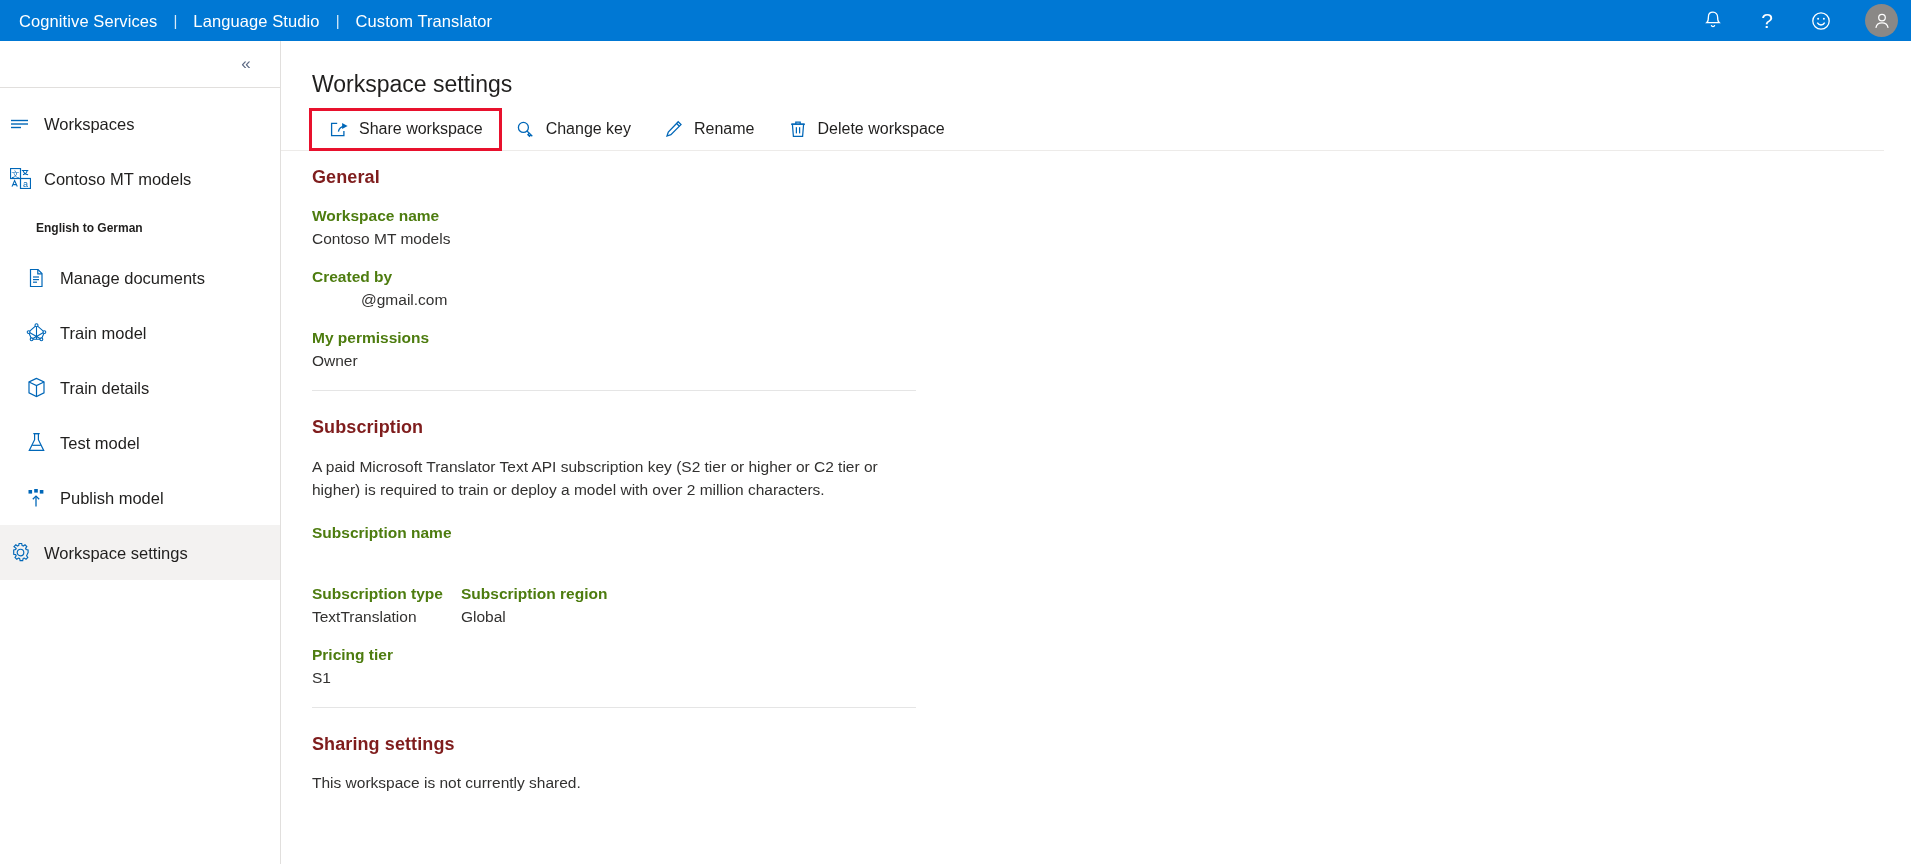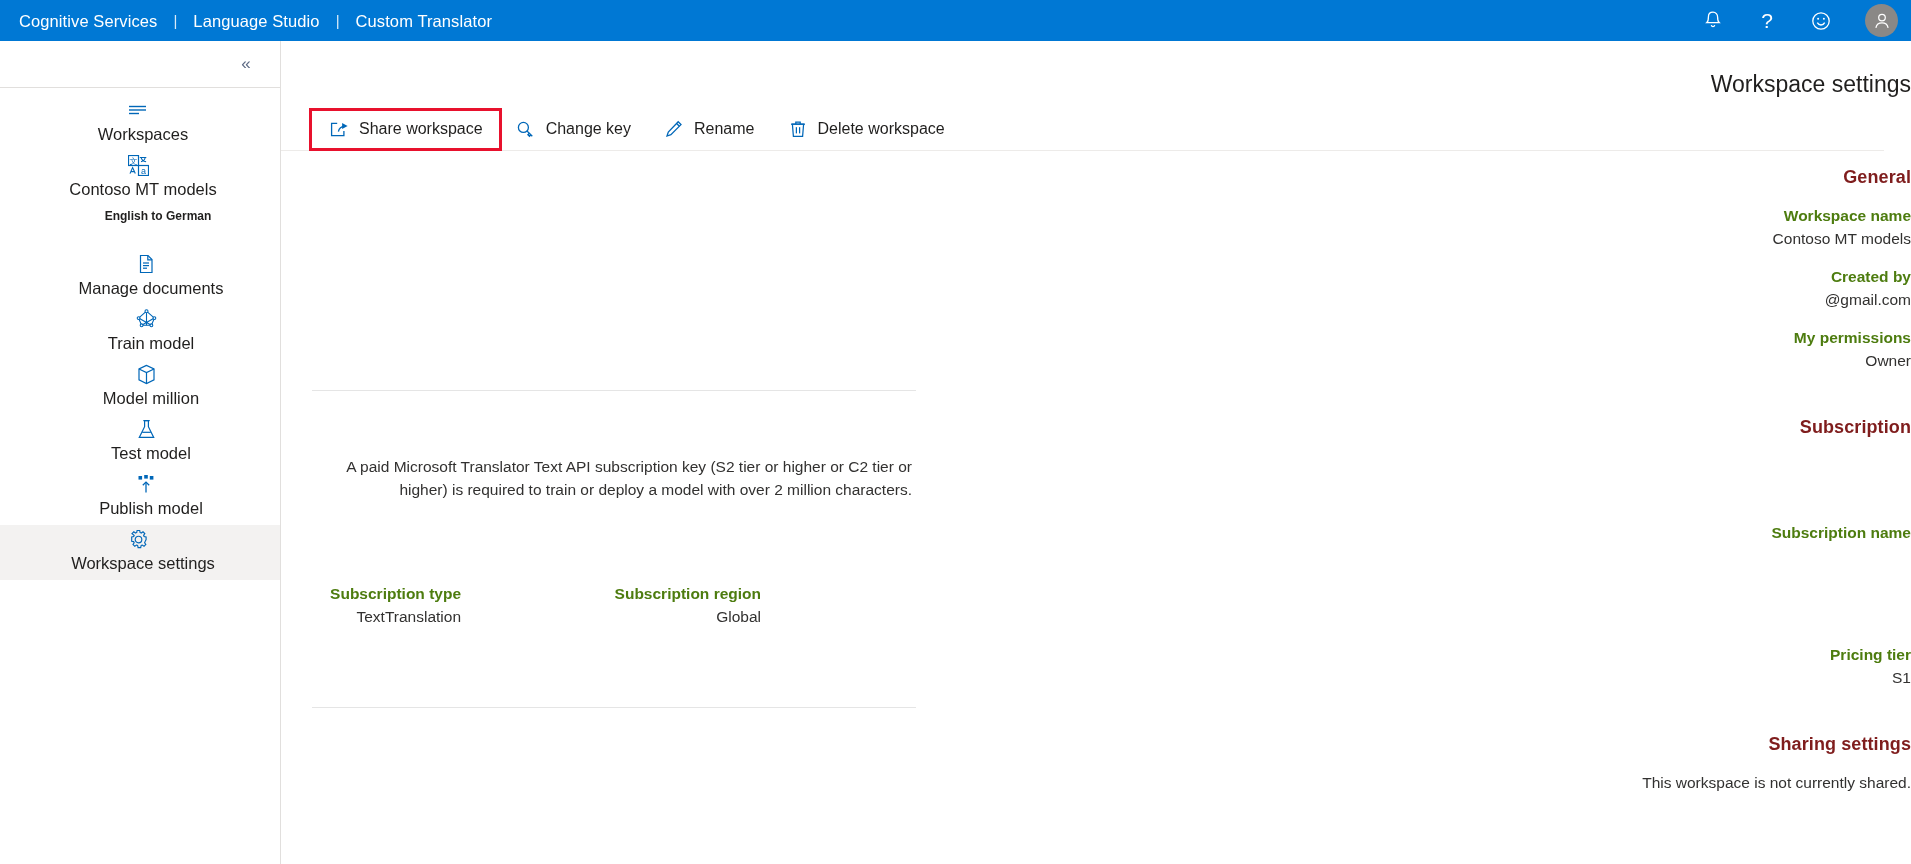--- a/index.html
+++ b/index.html
@@ -2,21 +2,21 @@
 <html><head>
 <meta charset="utf-8">
 <style>
   * { box-sizing: border-box; margin: 0; padding: 0; }
   html, body {
     width: 1911px; height: 864px;
     font-family: "Liberation Sans", sans-serif;
     background: #ffffff;
     overflow: hidden;
   }
-  .page { position: relative; width: 1911px; height: 748px; background:#fff; border-right:1px solid #d6d6d6;text-align:right; }
+  .page { position: relative; width: 1911px; height: 748px; background:#fff; border-right:1px solid #d6d6d6; }
 
   
   .topbar {
     position:absolute; top:0; left:0; width:1911px; height:41px;
     background:#0078d4; display:flex; align-items:center;
   }
   .topbar-left { display:flex; align-items:center; padding-left:19px; }
   .tb-link {
     color:#ffffff; font-size:16.5px; line-height:20px; letter-spacing:.1px;
     text-decoration:none; white-space:nowrap; cursor:pointer;
@@ -46,21 +46,21 @@
     height:47px; border-bottom:1px solid #e1dfdd;
     display:flex; align-items:center; justify-content:flex-end; padding-right:21px;
   }
   .collapse-btn {
     width:26px; height:26px; display:flex; align-items:center; justify-content:center;
     color:#3b5998; cursor:pointer; font-size:17px; color:#5d6a84;
   }
   .nav { padding-top:8px; }
   .nav-item {
     display:flex; align-items:center; height:55px; padding-left:6px;
-    font-size:16.5px; color:#201f1e; cursor:pointer; white-space:nowrap;flex-direction:column;
+    font-size:16.5px; color:#201f1e; cursor:pointer; white-space:nowrap;
   }
   .nav-item .ico {
     width:28px; height:22px; display:flex; align-items:center; justify-content:center;
     flex:0 0 28px; margin-right:10px;
   }
   .nav-item.level0 { padding-left:6px; }
   .nav-item.level1 { padding-left:22px; }
   .nav-item.selected { background:#f3f2f1; }
   .nav-item.plain { padding-left:36px; font-weight:bold; height:44px; font-size:12px;}
   .nav-label { line-height:20px; }
@@ -218,21 +218,21 @@
           <span class="nav-label">Train model</span>
         </div>
 
         <div class="nav-item level1">
           <span class="ico">
             <svg width="19" height="21" viewBox="0 0 19 21" fill="none" stroke="#0067b8" stroke-width="1.2">
               <path d="M9.5 1.4 2 5v10.9l7.5 3.6 7.5-3.6V5z"></path>
               <path d="M2 5l7.5 3.6L17 5M9.5 8.6v10.9"></path>
             </svg>
           </span>
-          <span class="nav-label">Model million</span>
+          <span class="nav-label">Train details</span>
         </div>
 
         <div class="nav-item level1">
           <span class="ico">
             <svg width="19" height="21" viewBox="0 0 19 21" fill="none" stroke="#0067b8" stroke-width="1.2">
               <path d="M7.6 1.6v6.1L2.3 18.4h14.4L11.4 7.7V1.6z"></path>
               <line x1="6.3" y1="1.6" x2="12.7" y2="1.6"></line>
               <line x1="5.2" y1="13.3" x2="13.8" y2="13.3"></line>
             </svg>
           </span>

